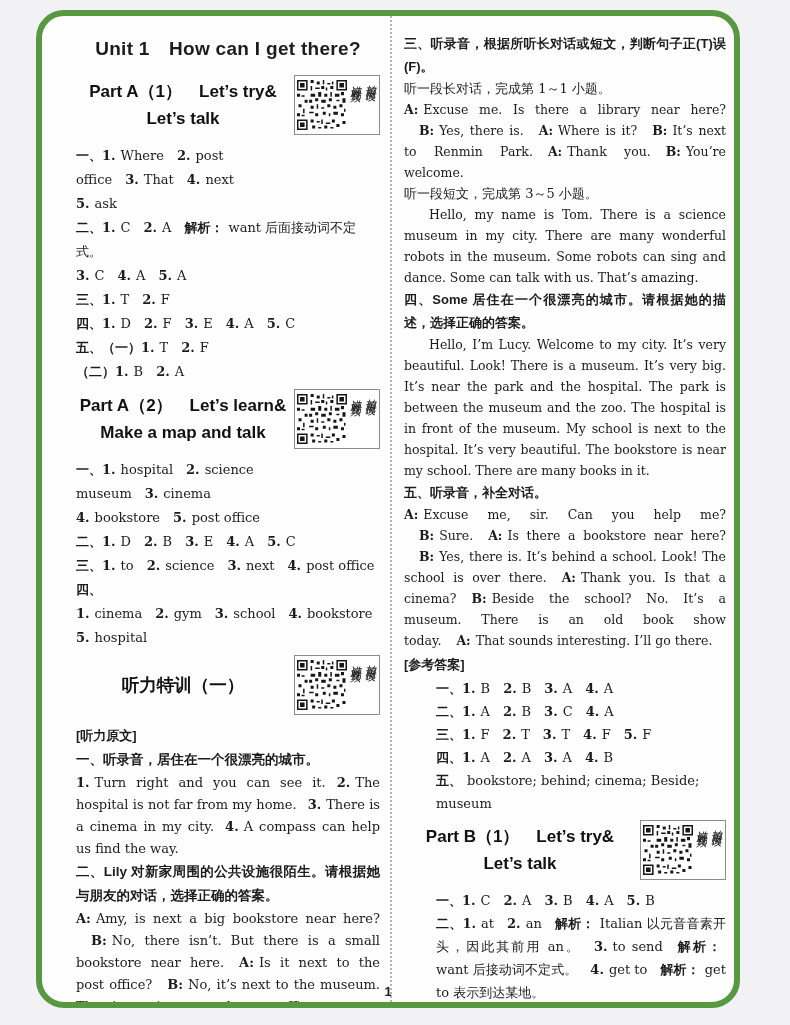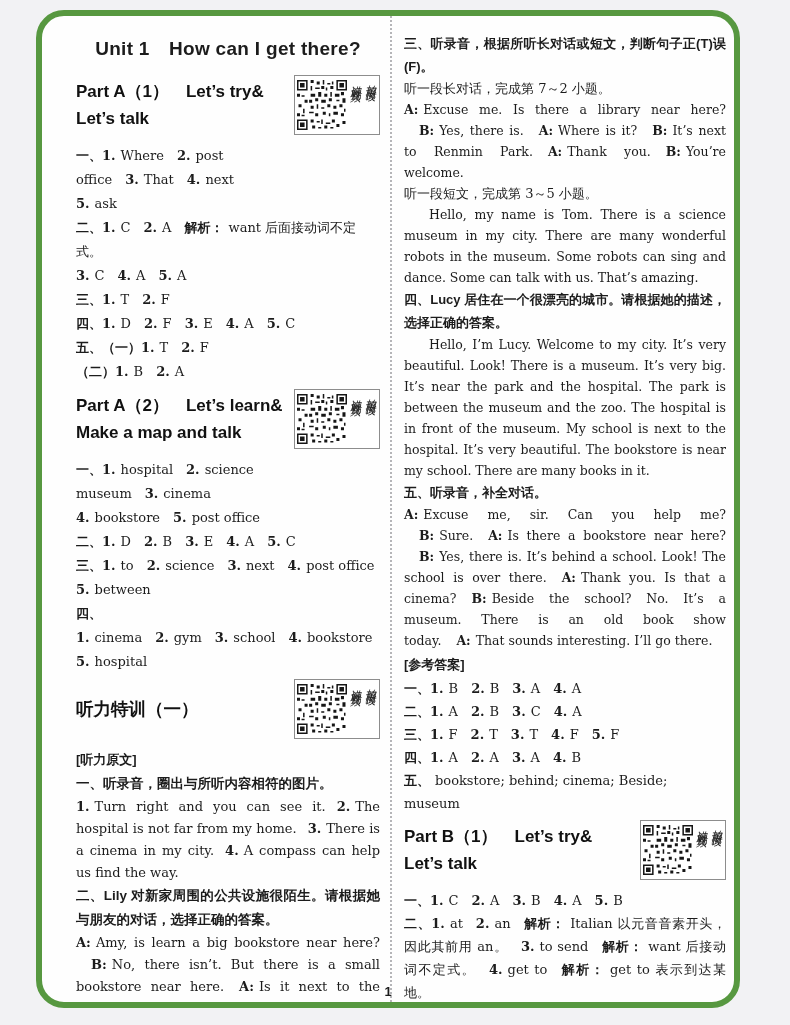--- a/index.html
+++ b/index.html
@@ -20,21 +20,21 @@
   .col-right{flex:1;padding:16px 8px 12px 12px;border-left:2px dotted #b5b5b8;}
 
   .unit-title{
     font-family:"Liberation Sans","DejaVu Sans",sans-serif;
     font-weight:bold;font-size:19px;text-align:center;
     margin:8px 0 14px;letter-spacing:.3px;
   }
   .phead{position:relative;min-height:62px;margin:4px 0 8px;padding-right:90px;
     display:flex;flex-direction:column;justify-content:center;}
   .phead .ht{
-    font-family:"Liberation Sans","DejaVu Sans",sans-serif;
+    text-align:center;font-family:"Liberation Sans","DejaVu Sans",sans-serif;
     font-weight:600;font-size:17px;line-height:27px;color:#111;
   }
   .phead .ht-cn{font-weight:bold;font-size:17.5px;}
 
   .qrbox{
     position:absolute;right:0;top:1px;width:86px;height:60px;
     box-sizing:border-box;border:1px solid #8d8d8d;background:#fff;
     display:flex;align-items:center;gap:2px;padding:2px;
   }
   .qrimg{width:52px;height:52px;display:block;}
@@ -59,21 +59,21 @@
   .cnb{
     font-family:"Liberation Sans","DejaVu Sans",sans-serif;
     font-weight:bold;font-size:13.5px;line-height:24px;
   }
   .cnr{font-size:13.5px;line-height:22px;}
   .label{
     font-family:"Liberation Sans","DejaVu Sans",sans-serif;
     font-weight:bold;font-size:13px;line-height:24px;margin:2px 0 0;
   }
   .col-right .en{font-size:12.5px;line-height:21px;}
-  .col-right .ans{line-height:23px;}
+  .col-right .ans{line-height:23px;margin-left:32px;}
   .col-right .cnb{font-size:13px;line-height:23px;}
   .col-right .cnr{font-size:13px;line-height:21px;}
   .pageno{
     position:absolute;bottom:3px;left:0;right:0;text-align:center;
     font-family:"Liberation Sans","DejaVu Sans",sans-serif;
     font-weight:bold;font-size:13px;
   }
   .defs{position:absolute;width:0;height:0;}
 </style>
 </head>
@@ -127,49 +127,48 @@
             </svg>
           <span class="vtext">讲解视频</span>
           <span class="vtext">拍照批改</span>
         </div>
       </div>
 
       <p class="ans rich"><b>一、1.</b><span>hospital</span><b>2.</b><span>science museum</span><b>3.</b><span>cinema</span></p>
       <p class="ans rich"><b>4.</b><span>bookstore</span><b>5.</b><span>post office</span></p>
       <p class="ans rich"><b>二、1.</b><span>D</span><b>2.</b><span>B</span><b>3.</b><span>E</span><b>4.</b><span>A</span><b>5.</b><span>C</span></p>
       <p class="ans rich"><b>三、1.</b><span>to</span><b>2.</b><span>science</span><b>3.</b><span>next</span><b>4.</b><span>post office</span></p>
-      <p class="ans rich"><b>5.</b><span>between</span></p>
       <p class="ans rich"><b>四、1.</b><span>cinema</span><b>2.</b><span>gym</span><b>3.</b><span>school</span><b>4.</b><span>bookstore</span></p>
       <p class="ans rich"><b>5.</b><span>hospital</span></p>
 
       <div class="phead">
         <div class="ht ht-cn">听力特训（一）</div>
         <div class="qrbox">
           <svg class="qrimg" viewBox="0 0 33 33">
               <use href="#qrsym"></use>
             </svg>
           <span class="vtext">讲解视频</span>
           <span class="vtext">拍照批改</span>
         </div>
       </div>
 
       <p class="label">[听力原文]</p>
-      <p class="cnb just">一、听录音，圈出与所听内容相符的图片。</p>
+      <p class="cnb just">一、听录音，居住在一个很漂亮的城市。</p>
       <p class="en just rich"><b>1.</b><span>Turn right and you can see it.</span><b>2.</b><span>The hospital is not far from my home.</span><b>3.</b><span>There is a cinema in my city.</span><b>4.</b><span>A compass can help us find the way.</span></p>
       <p class="cnb just">二、Lily 对新家周围的公共设施很陌生。请根据她与朋友的对话，选择正确的答案。</p>
-      <p class="en just dlg rich"><b>A:</b><span>Amy, is learn a big bookstore near here?</span><b>B:</b><span>No, there isn’t. But there is a small bookstore near here.</span><b>A:</b><span>Is it next to the post office?</span><b>B:</b><span>No, it’s next to the museum. The cinema is next to the post office.</span></p>
+      <p class="en just dlg rich"><b>A:</b><span>Amy, is next a big bookstore near here?</span><b>B:</b><span>No, there isn’t. But there is a small bookstore near here.</span><b>A:</b><span>Is it next to the post office?</span><b>B:</b><span>No, it’s next to the museum. The cinema is next to the post office.</span></p>
     </div>
 
     <div class="col col-right">
       <p class="cnb just">三、听录音，根据所听长对话或短文，判断句子正(T)误(F)。</p>
-      <p class="cnr">听一段长对话，完成第 7～2 小题。</p>
+      <p class="cnr">听一段长对话，完成第 1～1 小题。</p>
       <p class="en just dlg rich"><b>A:</b><span>Excuse me. Is there a library near here?</span><b>B:</b><span>Yes, there is.</span><b>A:</b><span>Where is it?</span><b>B:</b><span>It’s next to Renmin Park.</span><b>A:</b><span>Thank you.</span><b>B:</b><span>You’re welcome.</span></p>
       <p class="cnr">听一段短文，完成第 3～5 小题。</p>
       <p class="en just indent">Hello, my name is Tom. There is a science museum in my city. There are many wonderful robots in the museum. Some robots can sing and dance. Some can talk with us. That’s amazing.</p>
-      <p class="cnb just">四、Lucy 居住在一个很漂亮的城市。请根据她的描述，选择正确的答案。</p>
+      <p class="cnb just">四、Some 居住在一个很漂亮的城市。请根据她的描述，选择正确的答案。</p>
       <p class="en just indent">Hello, I’m Lucy. Welcome to my city. It’s very beautiful. Look! There is a museum. It’s very big. It’s near the park and the hospital. The park is between the museum and the zoo. The hospital is in front of the museum. My school is next to the hospital. It’s very beautiful. The bookstore is near my school. There are many books in it.</p>
       <p class="cnb">五、听录音，补全对话。</p>
       <p class="en just dlg rich"><b>A:</b><span>Excuse me, sir. Can you help me?</span><b>B:</b><span>Sure.</span><b>A:</b><span>Is there a bookstore near here?</span><b>B:</b><span>Yes, there is. It’s behind a school. Look! The school is over there.</span><b>A:</b><span>Thank you. Is that a cinema?</span><b>B:</b><span>Beside the school? No. It’s a museum. There is an old book show today.</span><b>A:</b><span>That sounds interesting. I’ll go there.</span></p>
 
       <p class="label">[参考答案]</p>
       <p class="ans rich"><b>一、1.</b><span>B</span><b>2.</b><span>B</span><b>3.</b><span>A</span><b>4.</b><span>A</span></p>
       <p class="ans rich"><b>二、1.</b><span>A</span><b>2.</b><span>B</span><b>3.</b><span>C</span><b>4.</b><span>A</span></p>
       <p class="ans rich"><b>三、1.</b><span>F</span><b>2.</b><span>T</span><b>3.</b><span>T</span><b>4.</b><span>F</span><b>5.</b><span>F</span></p>
       <p class="ans rich"><b>四、1.</b><span>A</span><b>2.</b><span>A</span><b>3.</b><span>A</span><b>4.</b><span>B</span></p>
       <p class="ans rich"><b>五、</b><span>bookstore; behind; cinema; Beside; museum</span></p>

